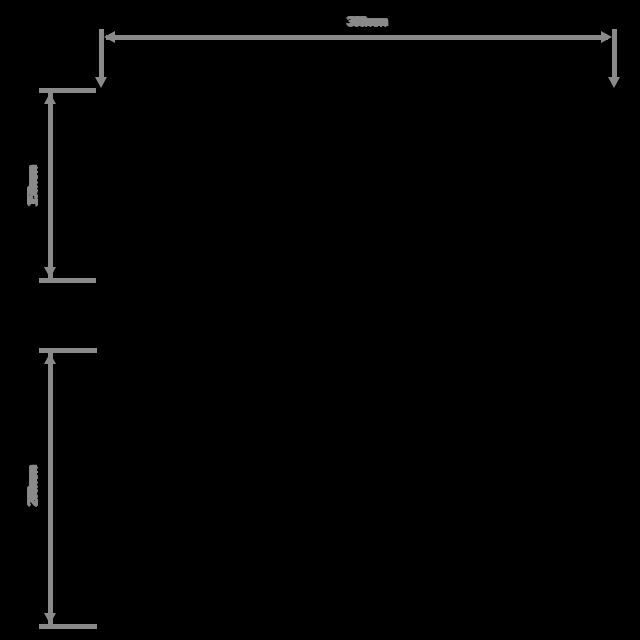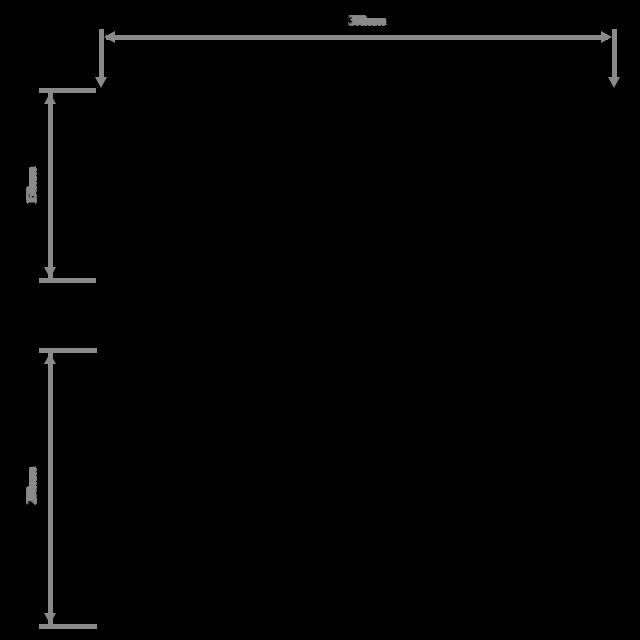--- a/index.html
+++ b/index.html
@@ -4,21 +4,21 @@
 <style>
   :root { --g: #8a8a8a; --bg: #000000; }
   html, body { margin: 0; padding: 0; }
   body { background: var(--bg); }
   .stage {
     position: relative;
     width: 640px;
     height: 640px;
     background: var(--bg);
     overflow: hidden;
-    font-family: Liberation Serif, serif;
+    font-family: Liberation Sans, sans-serif;
   }
   .bar { position: absolute; background: var(--g); }
   .tri { position: absolute; width: 0; height: 0; }
   .tri.left  { border-top: 6px solid transparent; border-bottom: 6px solid transparent; border-right: 11px solid var(--g); }
   .tri.right { border-top: 6px solid transparent; border-bottom: 6px solid transparent; border-left: 11px solid var(--g); }
   .tri.up    { border-left: 6px solid transparent; border-right: 6px solid transparent; border-bottom: 11px solid var(--g); }
   .tri.down  { border-left: 6px solid transparent; border-right: 6px solid transparent; border-top: 11px solid var(--g); }
   .lbl {
     position: absolute;
     color: var(--g);

